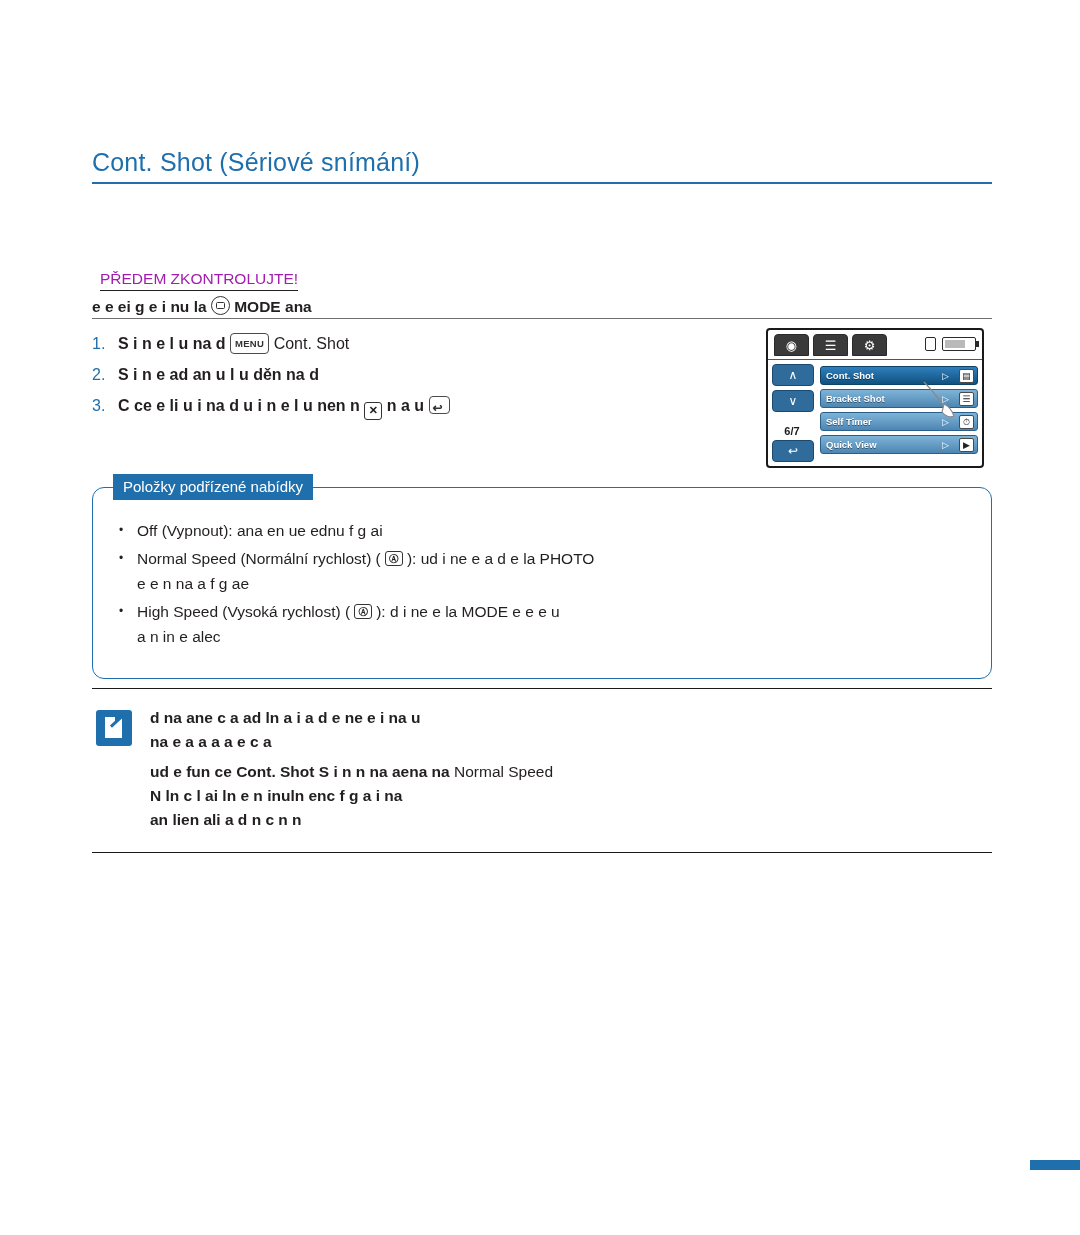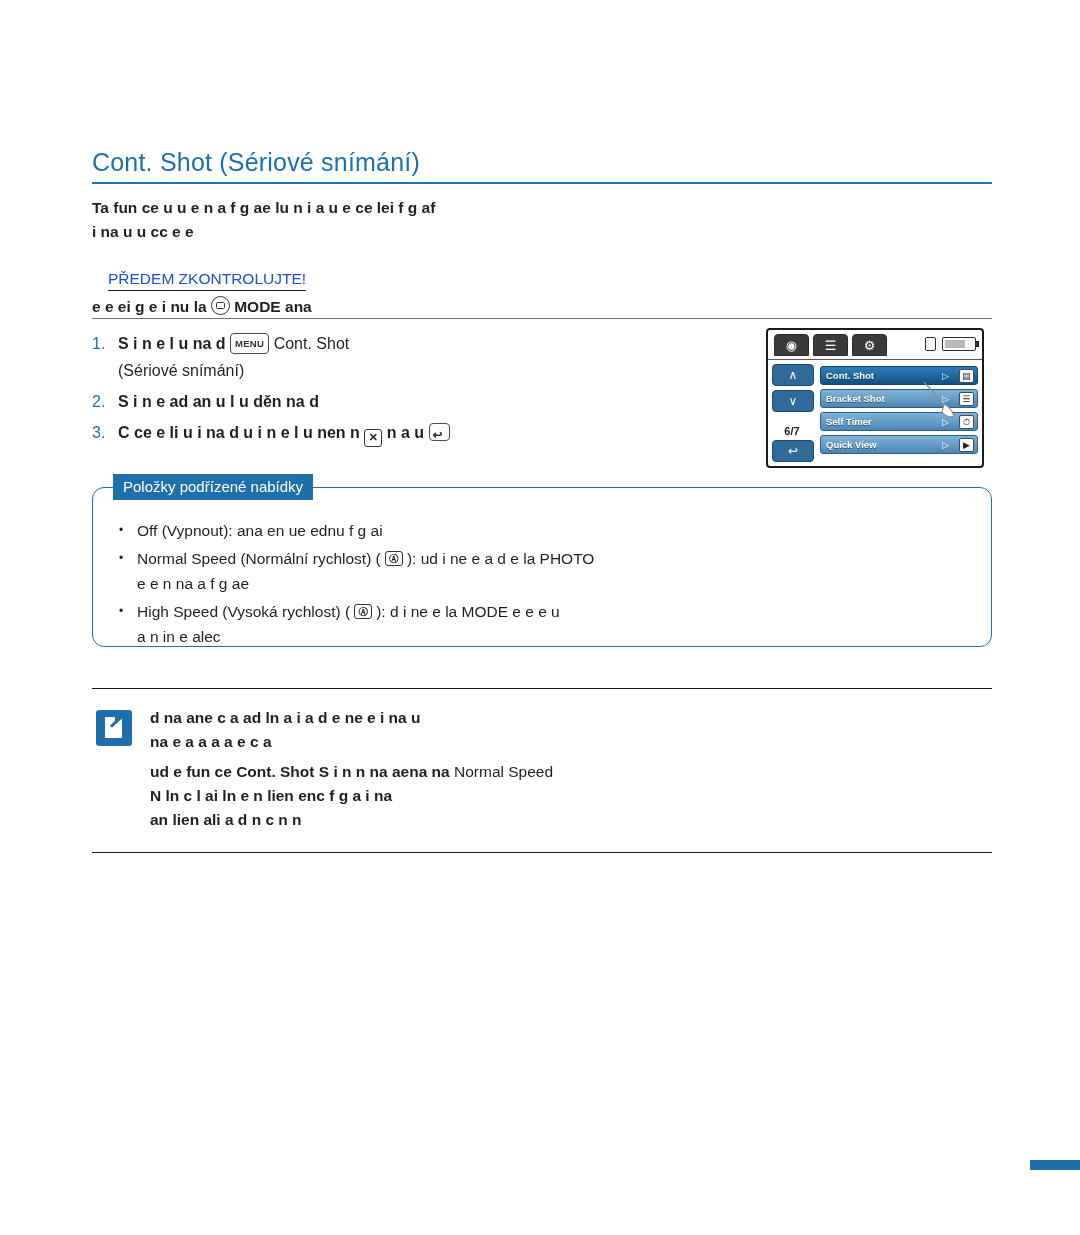--- a/index.html
+++ b/index.html
@@ -51,24 +51,24 @@
     font-size: 15.5px;
     line-height: 24px;
     font-weight: bold;
     color: #231f20;
   }
   .intro .ln2 { display: block; }
 
   
   .precheck-head {
     position: absolute;
-    left: 108px;
+    left: 100px;
     top: 270px;
     font-size: 15.5px;
-    color: #1d4ed8;
+    color: #a21caf;
     border-bottom: 1px solid #231f20;
     padding-bottom: 2px;
   }
   .precheck-body {
     position: absolute;
     left: 92px;
     top: 296px;
     width: 640px;
     font-size: 15.5px;
     font-weight: bold;
@@ -336,21 +336,21 @@
     height: 44px;
     pointer-events: none;
   }
 
   
   .subbox {
     position: absolute;
     left: 92px;
     top: 487px;
     width: 900px;
-    height: 160px;
+    height: 192px;
     border: 1.6px solid #1f6fad;
     border-radius: 12px;
     box-sizing: border-box;
   }
   .subbox-title {
     position: absolute;
     left: 20px;
     top: -14px;
     background: #1f6fad;
     color: #ffffff;
@@ -448,41 +448,36 @@
 </head>
 <body>
 
 <div class="page">
 
   <div class="title-wrap">
     <div class="title">Cont. Shot (Sériové snímání)</div>
     <div class="title-rule"></div>
   </div>
 
-  <div class="intro">
-    <span>Ta   fun ce    u   u  e   n a   f     g ae      lu  n     i a        u  e   ce   lei      f     g  af</span>
-    <span class="ln2"> i na u     u  cc    e     e    </span>
-  </div>
 
   <div class="precheck-head">PŘEDEM ZKONTROLUJTE!</div>
   <div class="precheck-body">
     <span>  e    e   ei     g      e      i   nu     la</span>
     <span class="circ"></span>
     <span>MODE</span>
     <span>     ana   </span>
   </div>
   <div class="precheck-rule"></div>
 
   <div class="steps">
     <div class="step">
       <span class="num">1.</span>
       <span>S  i   n  e  l   u na  d   </span>
       <span class="key">MENU</span>
       <span class="plain">Cont. Shot</span>
-      <span class="sub plain">(Sériové snímání)</span>
     </div>
     <div class="step">
       <span class="num">2.</span>
       <span>S  i   n  e    ad  an u    l   u    děn  na  d  </span>
     </div>
     <div class="step">
       <span class="num">3.</span>
       <span>C  ce   e  li    u   i   na  d u     i   n  e  l      u   nen  n</span>
       <span class="sqicon">✕</span>
       <span> n a  u </span>
@@ -586,21 +581,21 @@
   <div class="note-body">
     <div class="note-item">
       <span>   d na    ane c    a      ad   ln a   i    a  d     e    ne  e   i     na  u </span>
       <span class="ind"> na    e a   a  a      a   e  c        a </span>
     </div>
     <div class="note-item">
       <span>     ud   e fun  ce </span>
       <span>Cont. Shot</span>
       <span>  S  i   n  n  na   aena na </span>
       <span style="font-weight:normal">Normal Speed</span>
-      <span class="ind"> N    ln  c  l        ai ln   e     n lien   enc  f     g a i  na</span>
+      <span class="ind"> N    ln  c  l        ai ln   e     n inuln   enc  f     g a i  na</span>
       <span class="ind">  an     lien    ali  a    d n  c    n n </span>
     </div>
   </div>
   <div class="note-rule-bottom"></div>
 
   <div class="footer-bar"></div>
 
 </div>
 
 </body></html>

